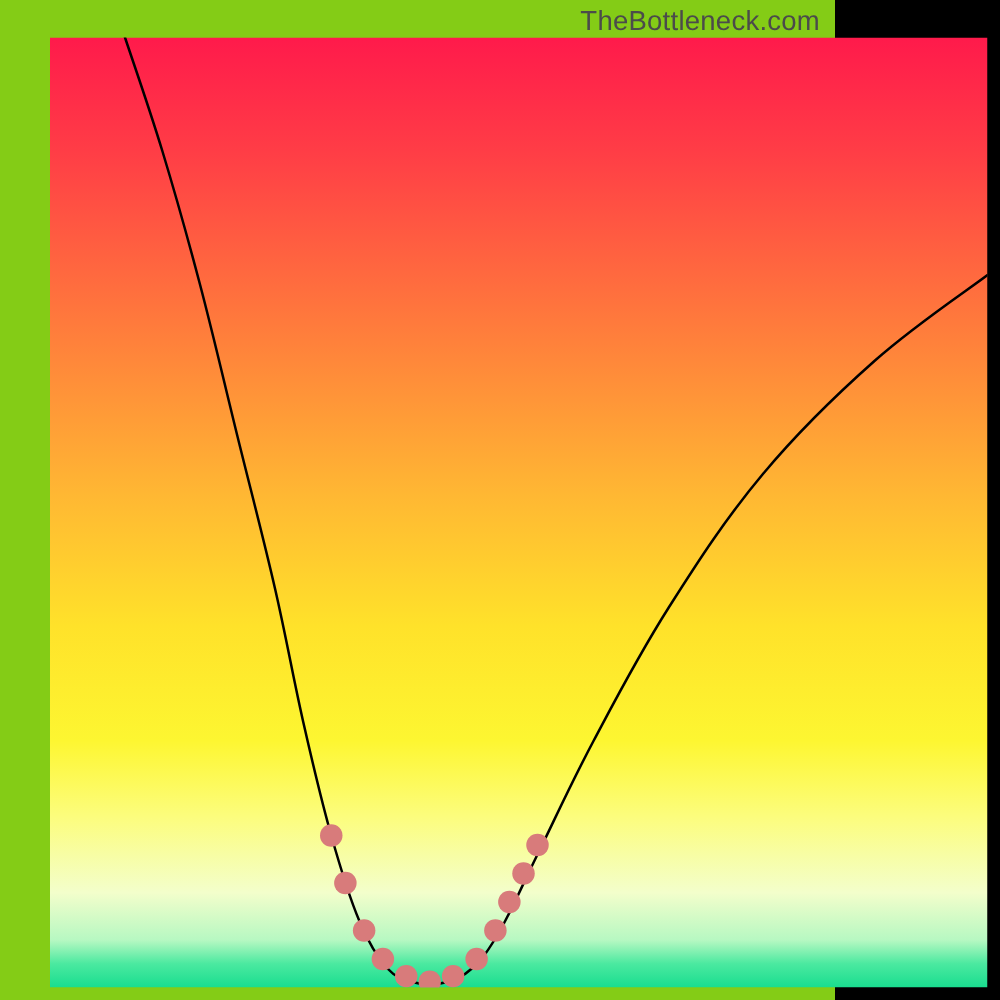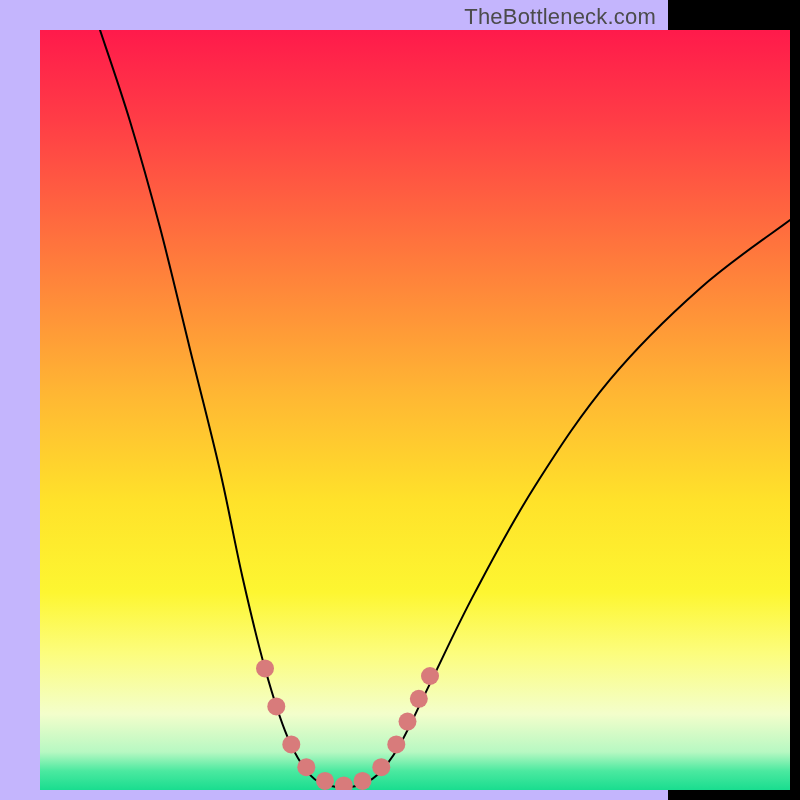--- a/index.html
+++ b/index.html
@@ -10,21 +10,21 @@
     background: #000;
     font-family: Arial, Helvetica, sans-serif;
     overflow: hidden;
   }
   .frame {
     position: absolute;
     left: 0;
     top: 0;
     width: 668px;
     height: 800px;
-    background: #c4b5fd;
+    background: #84cc16;
     text-decoration: underline;
   }
   .watermark {
     position: absolute;
     top: 4px;
     right: 12px;
     color: #4b4b4b;
     font-size: 22px;
     font-weight: 400;
     letter-spacing: 0.2px;

